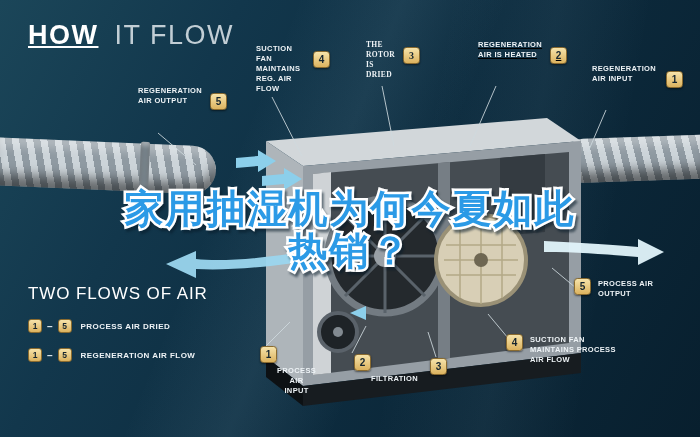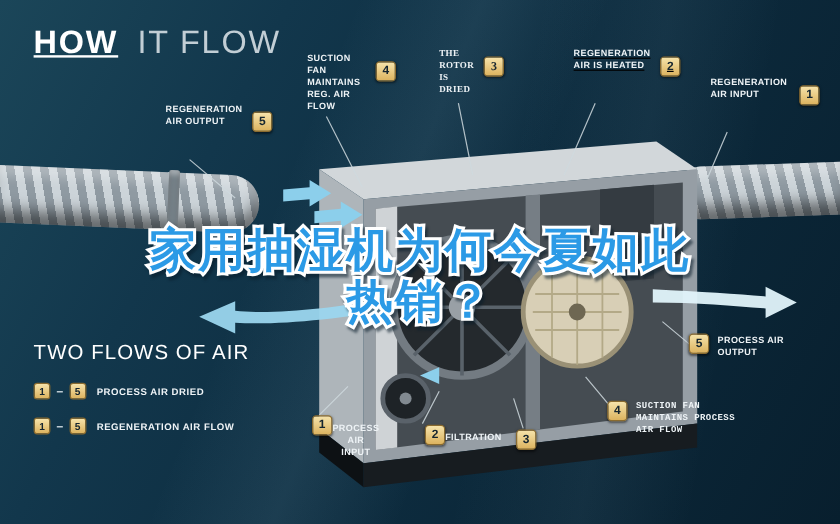--- a/index.html
+++ b/index.html
@@ -35,28 +35,28 @@
   
   .callout{position:absolute;display:flex;flex-direction:row;z-index:6;}
   .callout .lbl{font-size:7.5px;font-weight:bold;color:#eef3f6;letter-spacing:.35px;line-height:1.32;text-transform:uppercase;}
   .badge{width:17px;height:17px;box-sizing:border-box;border-radius:3.5px;flex:none;
     background:linear-gradient(180deg,#f6e3aa,#dcb35f);border:1px solid #8a6b2f;
     color:#15252f;font-size:10px;font-weight:bold;display:flex;align-items:center;justify-content:center;
     box-shadow:0 1px 2px rgba(0,0,0,.5);}
   .col .badge{margin-top:7px;}
   .row{flex-direction:row;align-items:flex-start;}
   .row .lbl{margin-left:7px;margin-top:1px;}
-  .badge-top .lbl{margin-top:6px;}
+  .badge-top .lbl{margin-top:20px;}
   .c0{left:138px;top:86px;width:84px;} .c0 .badge{margin-left:8px;}
   .c1{left:256px;top:44px;width:74px;} .c1 .badge{margin-left:8px;}
   .c2{left:366px;top:40px;width:50px;font-family:Liberation Serif, serif;} .c2 .badge{margin-left:8px;}
   .c3{left:478px;top:40px;width:86px;text-decoration:underline;} .c3 .badge{margin-left:8px;}
   .c4{left:592px;top:64px;width:68px;} .c4 .badge{margin-left:10px;}
   .c5{left:574px;top:278px;width:112px;} .c5 .lbl{width:62px;}
-  .c6{left:506px;top:334px;width:130px;} .c6 .lbl{width:92px;font-family:Liberation Mono, monospace;}
+  .c6{left:506px;top:334px;width:130px;} .c6 .lbl{width:92px;}
   .c7{left:248px;top:346px;width:64px;} .c7 .badge{margin-left:12px;} .c7 .lbl{text-align:center;}
   .c8{left:338px;top:354px;width:60px;} .c8 .badge{margin-left:16px;} .c8 .lbl{text-align:left;}
   .c9{left:424px;top:358px;width:104px;} .c9 .badge{margin-left:6px;}
   
   .legend{position:absolute;left:28px;top:284px;z-index:8;}
   .legend-title{font-size:17px;font-weight:400;color:#ffffff;letter-spacing:.9px;}
   .legend-row{display:flex;align-items:center;margin-top:15px;}
   .mini{width:14px;height:14px;border-radius:3px;box-sizing:border-box;flex:none;
     background:linear-gradient(180deg,#f6e3aa,#dcb35f);border:1px solid #8a6b2f;
     color:#15252f;font-size:8.5px;font-weight:bold;display:flex;align-items:center;justify-content:center;}

